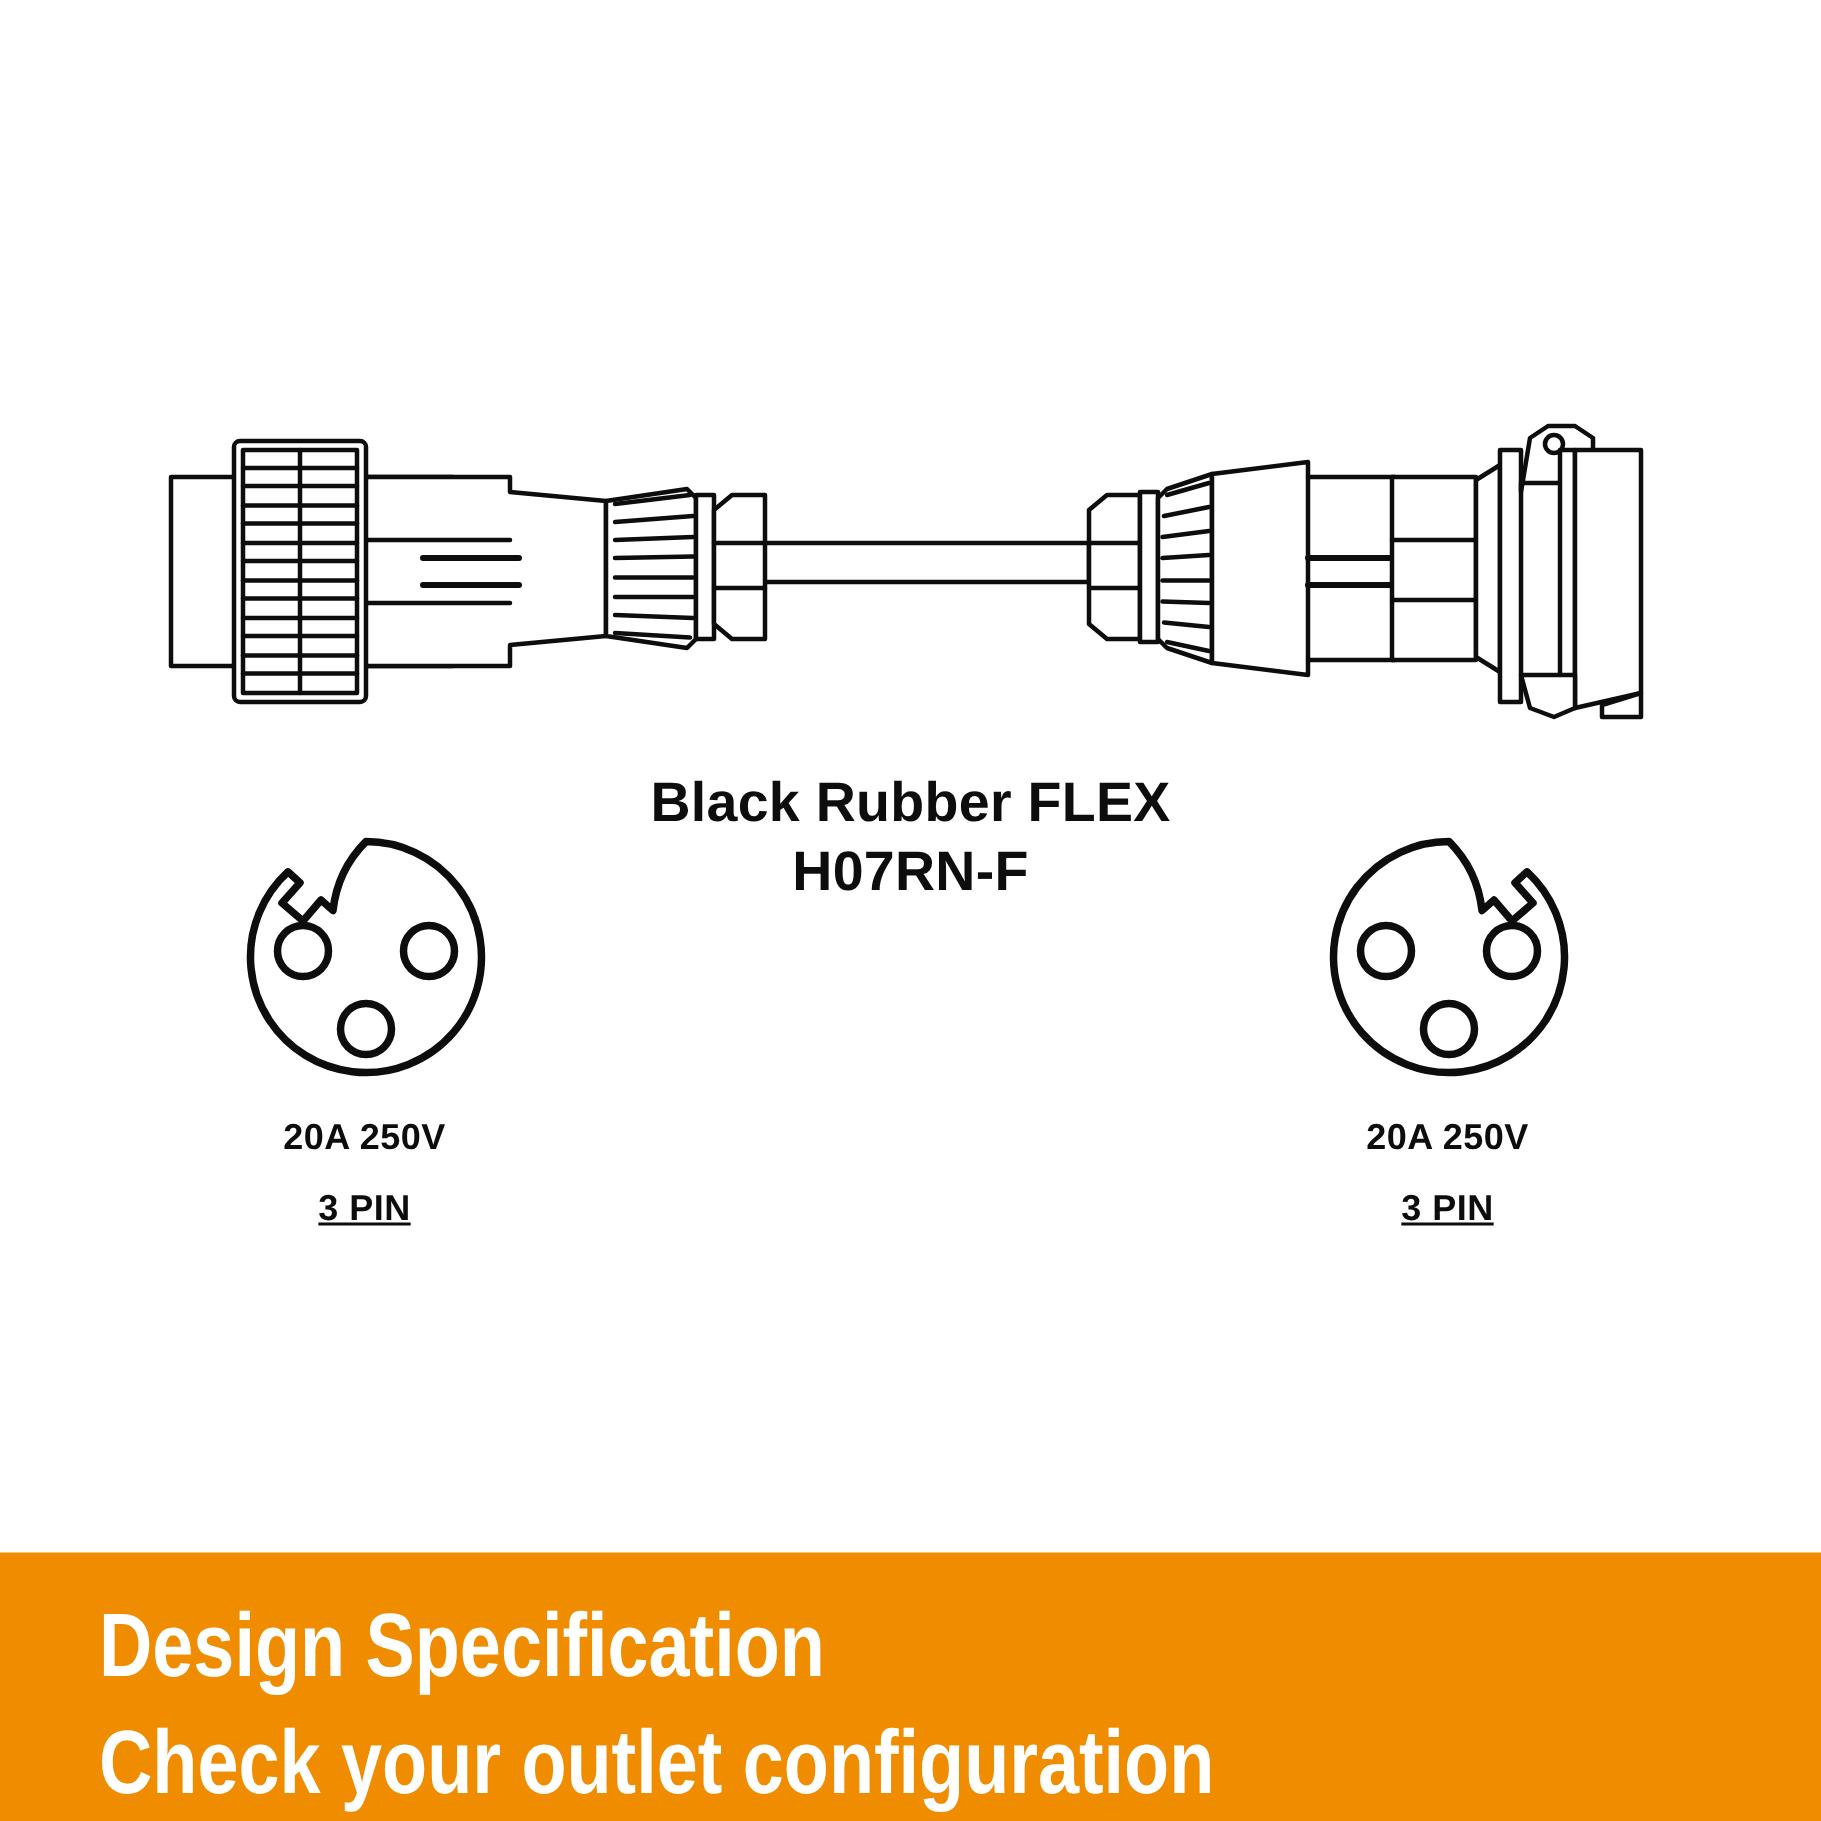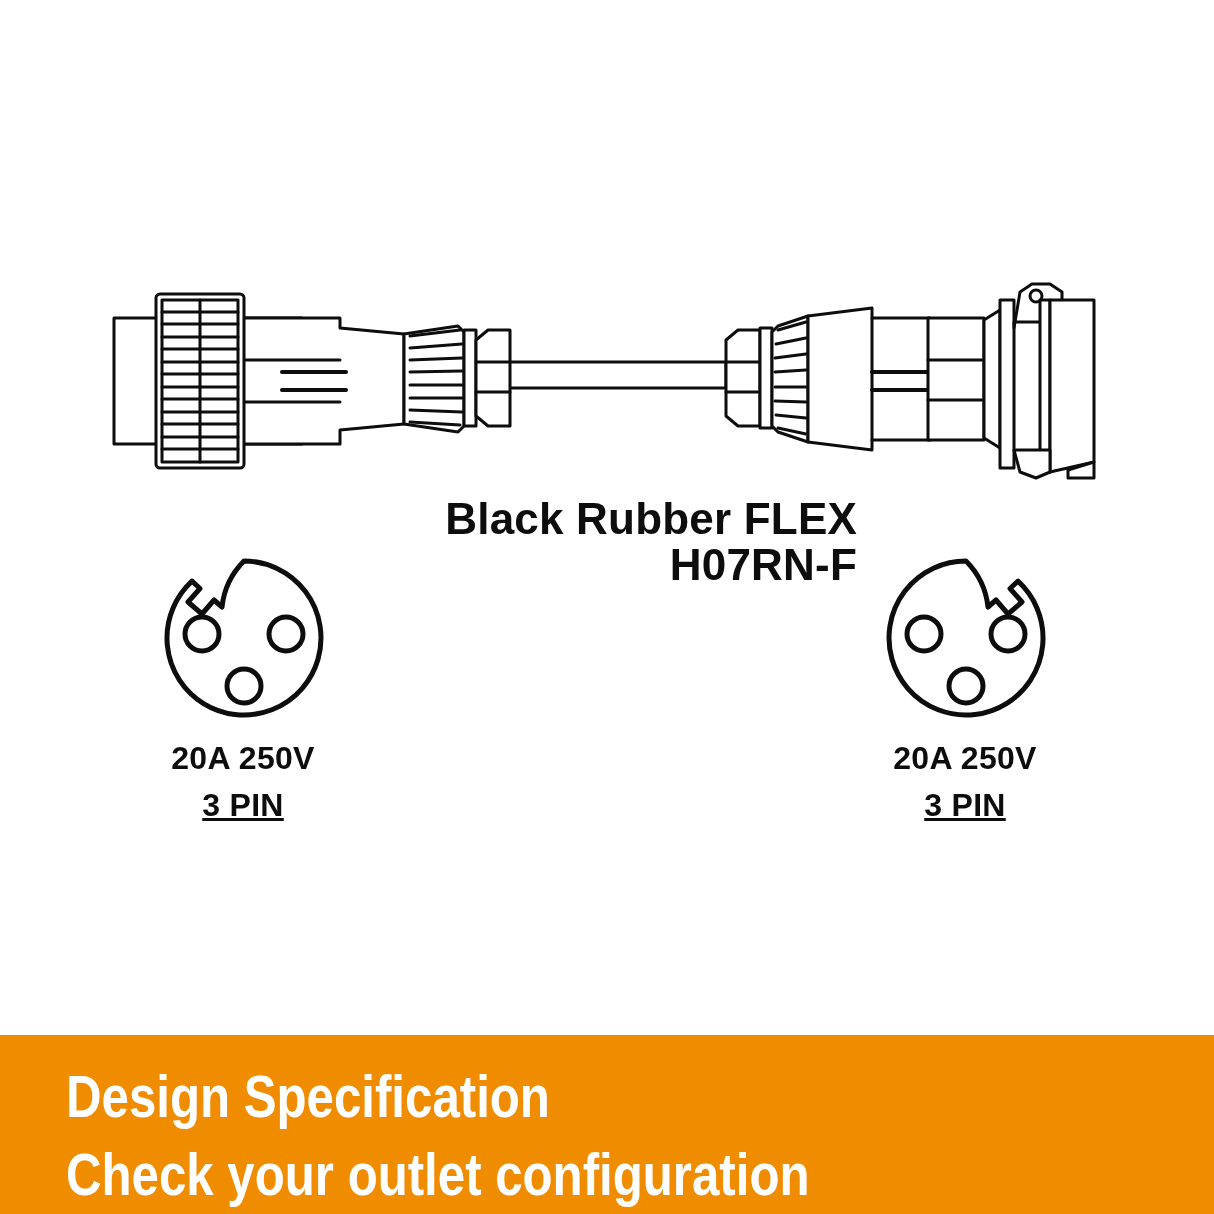--- a/index.html
+++ b/index.html
@@ -25,38 +25,38 @@
     left: 0;
     top: 0;
     width: 1214px;
     height: 1000px;
   }
 
   
   .cable-label {
     position: absolute;
     left: 357px;
-    top: 496px;
+    top: 512px;
     width: 500px;
-    text-align: right;
+    text-align: center;
     font-family: "Liberation Sans", sans-serif;
     font-weight: bold;
-    font-size: 44px;
+    font-size: 37px;
     line-height: 46px;
     color: #0d0d0d;
     letter-spacing: 0.2px;
   }
 
   .pin-spec {
     position: absolute;
     width: 330px;
     text-align: center;
     font-family: "Liberation Sans", sans-serif;
     font-weight: bold;
-    font-size: 32px;
+    font-size: 24px;
     line-height: 47px;
     color: #0d0d0d;
     letter-spacing: 0.3px;
   }
   .pin-spec.left  { left: 78px;  top: 735px; }
   .pin-spec.right { left: 800px; top: 735px; }
   .pin-spec .line2 { display: block; text-decoration: underline; }
 
   
   #banner {

